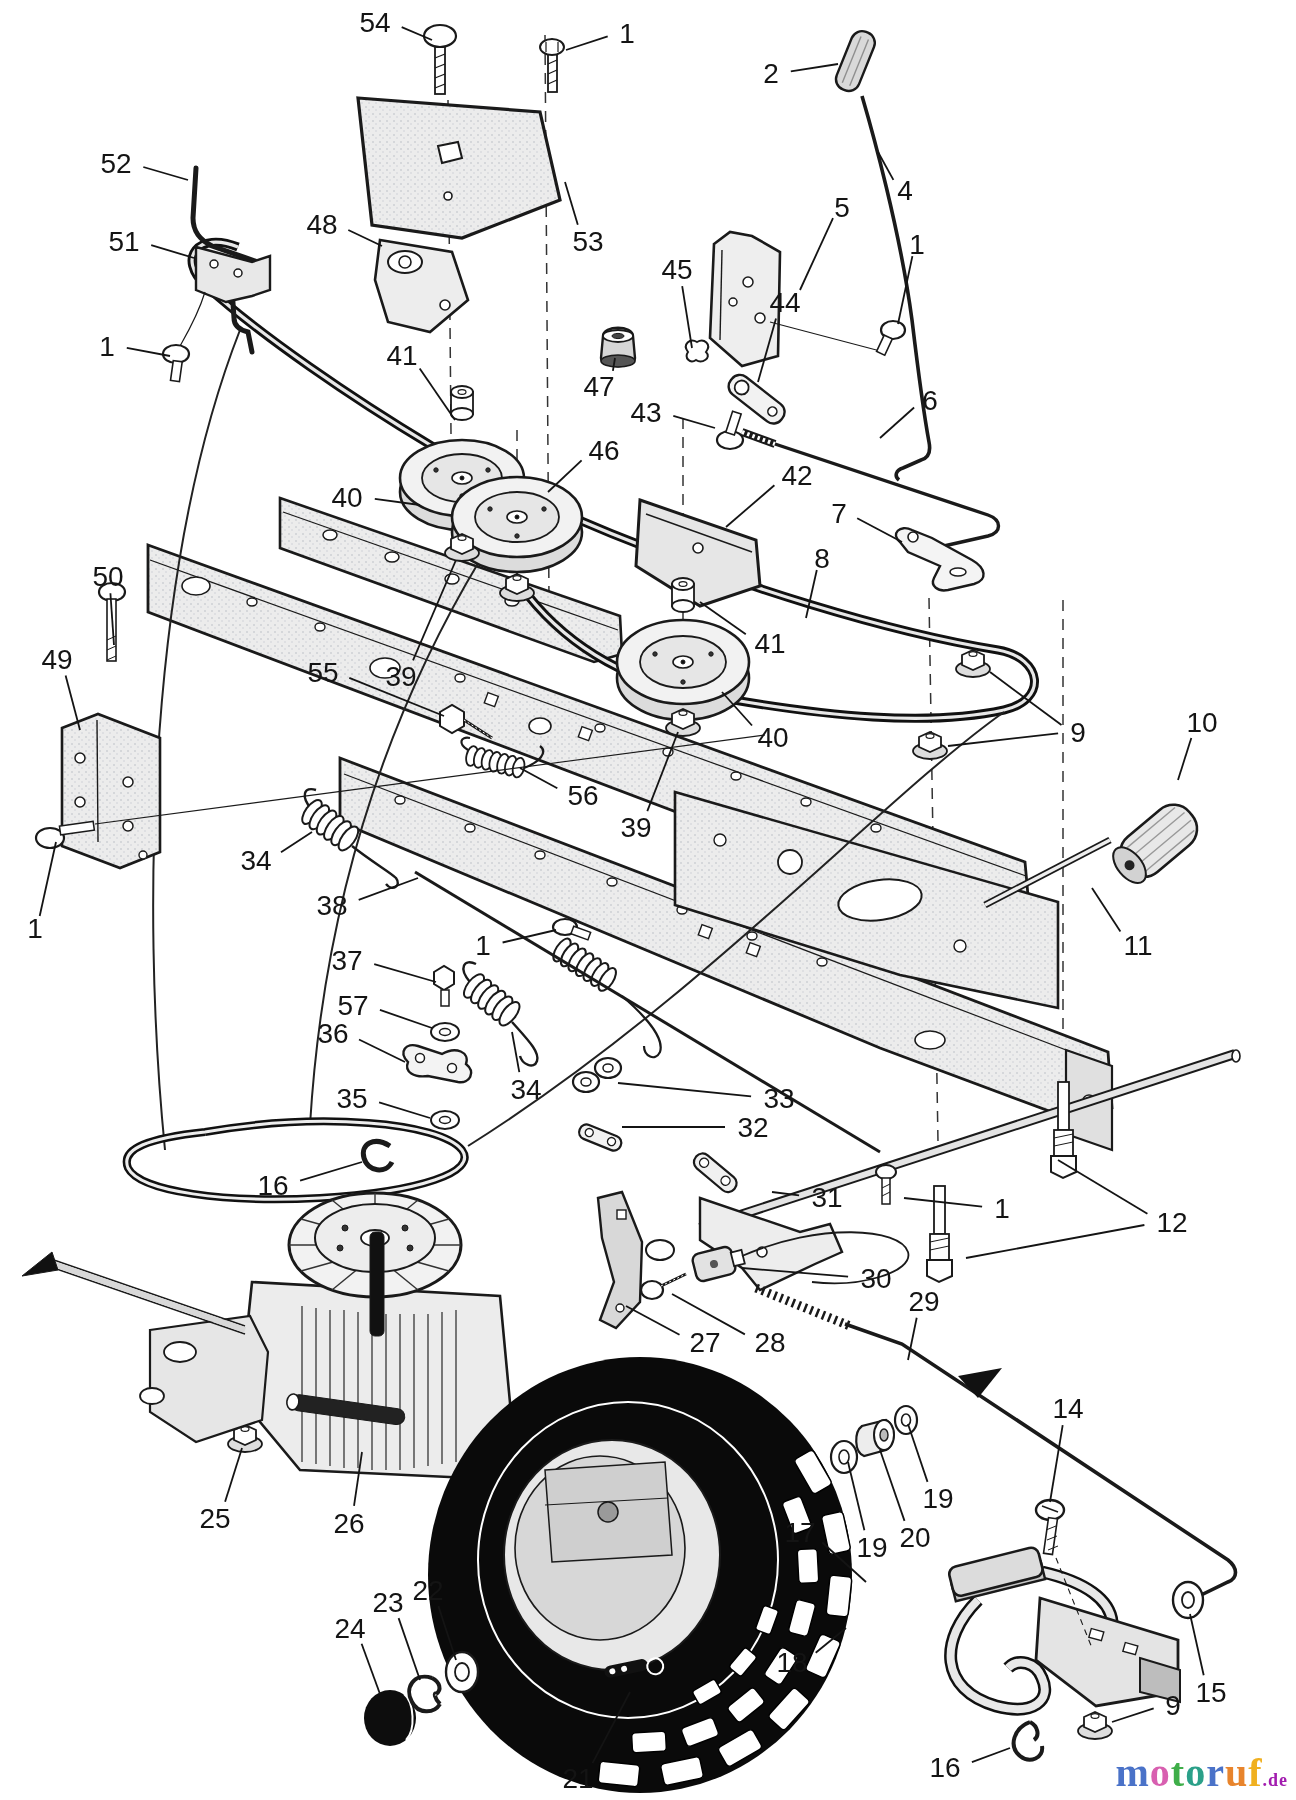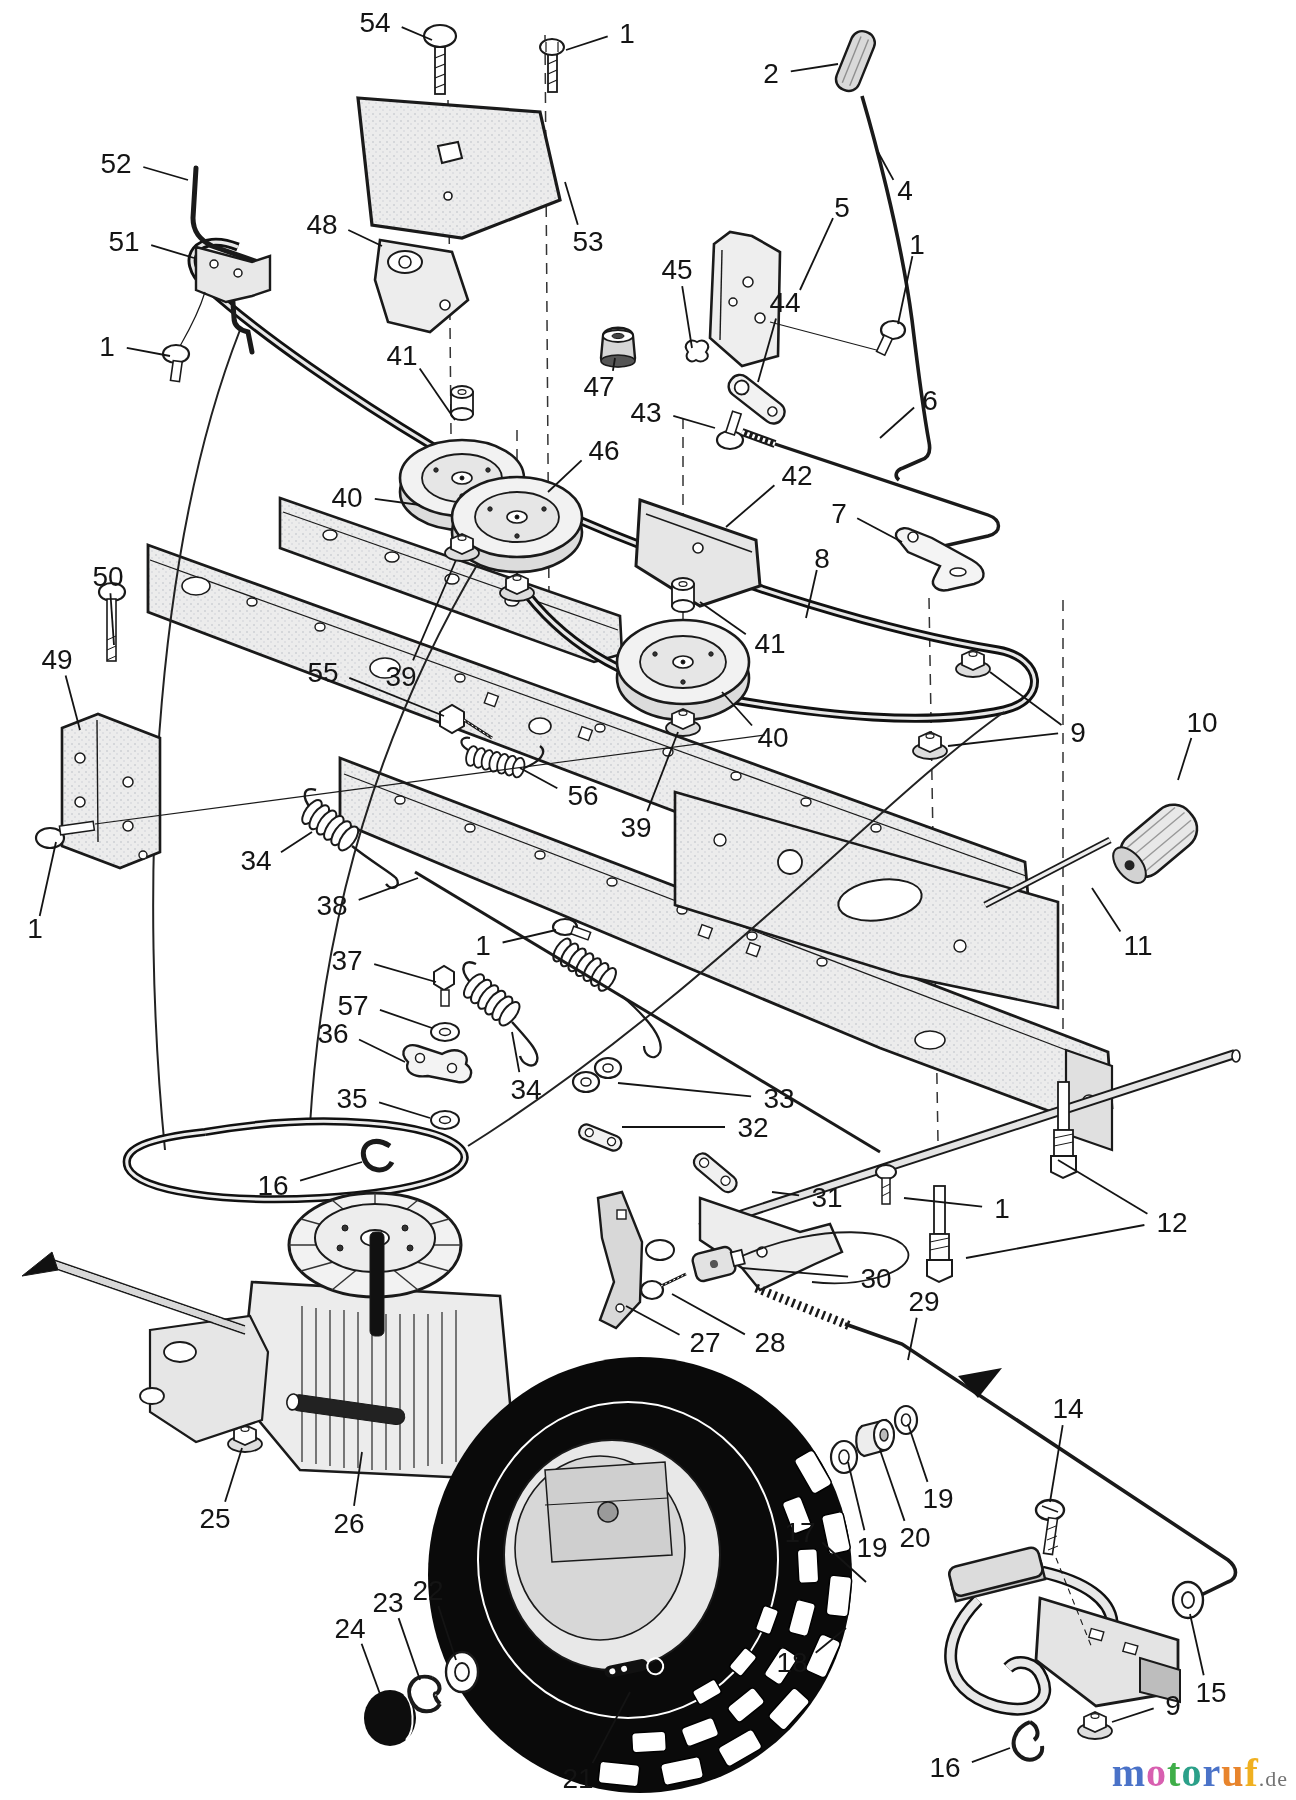--- a/index.html
+++ b/index.html
@@ -1,21 +1,21 @@
 <!DOCTYPE html>
 <html><head>
 <meta charset="utf-8">
 <style>
   html,body{margin:0;padding:0;background:#ffffff;}
   body{width:1296px;height:1800px;position:relative;font-family:"Liberation Sans",sans-serif;overflow:hidden;}
   #stage{position:absolute;left:0;top:0;width:1296px;height:1800px;text-decoration:underline;}
   svg text.part-label{font-family:"Liberation Sans",sans-serif;font-size:28px;fill:#141414;}
   #watermark{position:absolute;right:8px;bottom:4px;font-family:"Liberation Serif",serif;
              font-weight:bold;font-size:40px;letter-spacing:1px;user-select:none;}
-  #watermark .suffix{font-size:22px;color:#737373;font-weight:normal;}
+  #watermark .suffix{font-size:18px;color:#a21caf;font-weight:bold;}
 </style>
 </head>
 <body>
 
 <div id="stage">
 <svg width="1296" height="1800" viewBox="0 0 1296 1800" xmlns="http://www.w3.org/2000/svg">
   <defs>
     <pattern id="stipple" width="7" height="7" patternUnits="userSpaceOnUse">
       <rect width="7" height="7" fill="#ececec"></rect>
       <circle cx="2" cy="2" r="0.8" fill="#b9bcc4"></circle>

